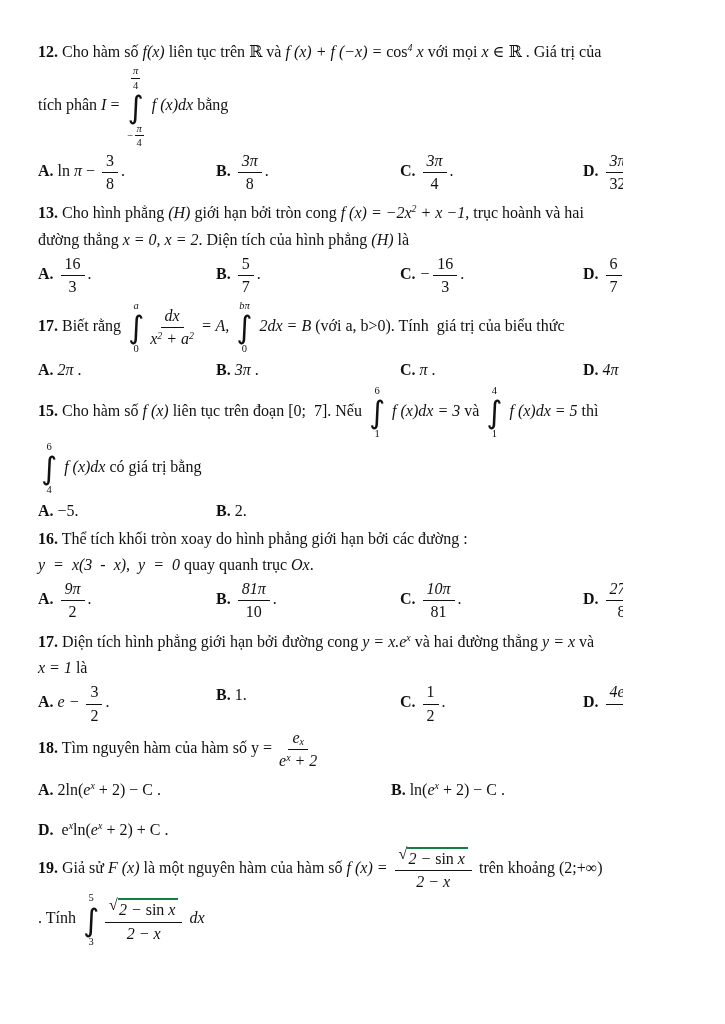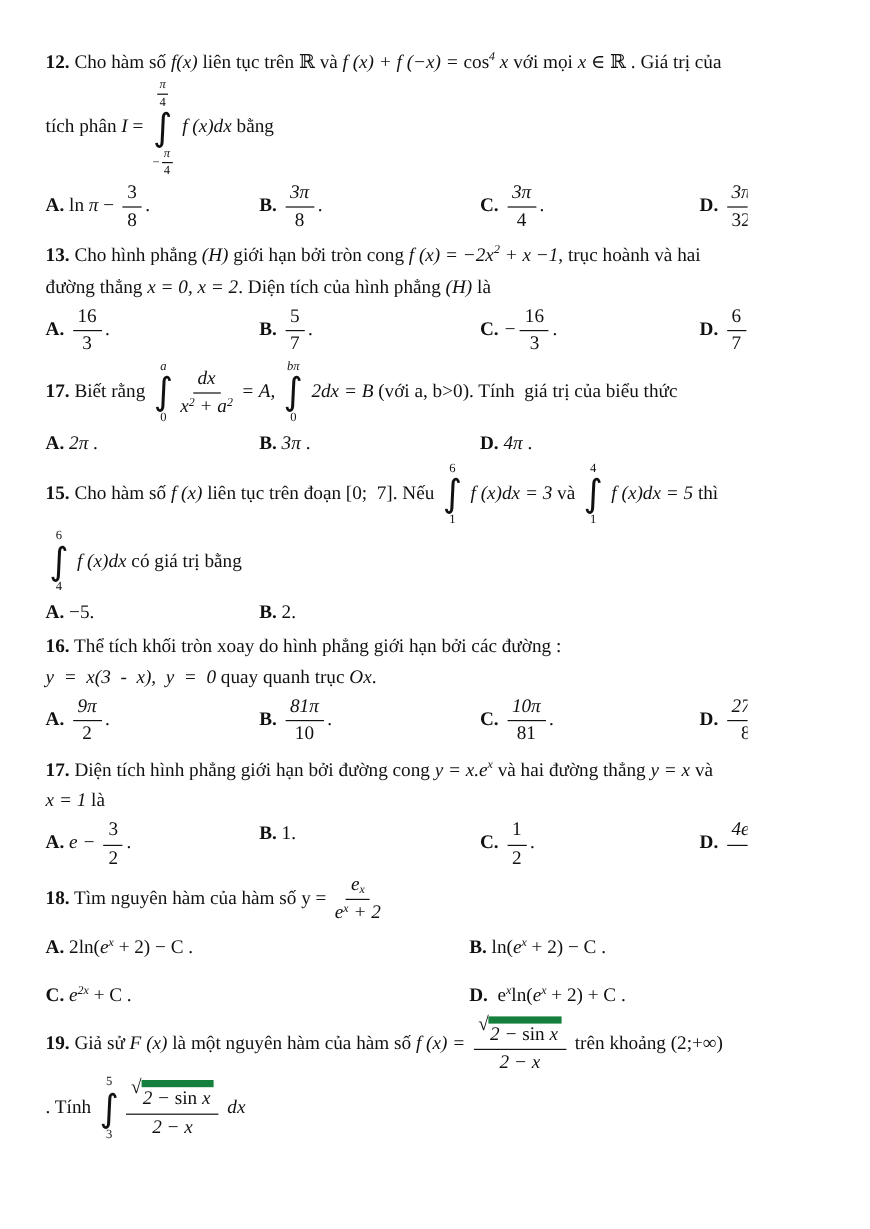--- a/index.html
+++ b/index.html
@@ -19,21 +19,21 @@
   .fn{border-bottom:1px solid #111;padding:1px 4px 2px;display:inline-flex;justify-content:center;align-items:flex-end;}
   .fd{padding-top:2px;display:inline-flex;justify-content:center;}
   .bigint{display:inline-flex;flex-direction:column;align-items:center;vertical-align:middle;margin:0 3px;line-height:1;}
   .isym{font-family:"DejaVu Sans","DejaVu Serif",sans-serif;font-size:31px;line-height:1;font-style:normal;}
   .ilim{font-size:10.5px;line-height:1.15;display:inline-flex;align-items:center;}
   .ilim .frac{margin:0 1px;line-height:1.1;}
   .ilim .fn{padding:0 2px 1px;}
   .ilim .fd{padding-top:1px;}
   .sqrt{display:inline-flex;align-items:flex-end;}
   .rsg{line-height:1;align-self:flex-start;font-style:normal;transform:translateY(-1px);}
-  .rbody{border-top:6px solid #15803d;padding:1px 3px 0 1px;display:inline-block;}
+  .rbody{border-top:2px solid #15803d;padding:1px 3px 0 1px;display:inline-block;}
   .opts{display:grid;grid-template-columns:167px 173px 172px 1fr;margin:2px 0 3px;gap:11px;}
   .opts2{grid-template-columns:342px 1fr;}
   .opt{white-space:nowrap;}
 </style>
 </head>
 <body>
 
 <div class="page">
   <div id="content">
       <div class="q">
@@ -166,20 +166,21 @@
               <span class="rm">bπ</span>
             </span>
             <span class="isym">∫</span>
             <span class="ilim">
               <span class="rt">0</span>
             </span>
           </span><span class="rm"> 2dx = B</span><span class="rt"> (với a, b&gt;0). Tính  giá trị của biểu thức</span></div>
         <div class="opts">
           <div class="opt"><span class="rb">A. </span><span class="rm">2π</span><span class="rt"> .</span></div>
           <div class="opt"><span class="rb">B. </span><span class="rm">3π</span><span class="rt"> .</span></div>
+          <div class="opt"><span class="rb">C. </span><span class="rm">π</span><span class="rt"> .</span></div>
           <div class="opt"><span class="rb">D. </span><span class="rm">4π</span><span class="rt"> .</span></div>
         </div>
       </div>
       <div class="q">
         <div class="line"><span class="rb">15.</span><span class="rt"> Cho hàm số </span><span class="rm">f (x)</span><span class="rt"> liên tục trên đoạn [0;  7]. Nếu </span><span class="bigint">
             <span class="ilim">
               <span class="rt">6</span>
             </span>
             <span class="isym">∫</span>
             <span class="ilim">
@@ -285,21 +286,20 @@
             </span>
             <span class="fd">
               <span class="rm">e</span>
               <span class="rsup">x</span>
               <span class="rm"> + 2</span>
             </span>
           </span></div>
         <div class="opts opts2">
           <div class="opt"><span class="rb">A. </span><span class="rt">2ln(</span><span class="rm">e</span><span class="rsup">x</span><span class="rt"> + 2) − C .</span></div>
           <div class="opt"><span class="rb">B. </span><span class="rt">ln(</span><span class="rm">e</span><span class="rsup">x</span><span class="rt"> + 2) − C .</span></div>
-          <div class="opt"><span class="rb">C. </span><span class="rm">e</span><span class="rsup">2x</span><span class="rt"> + C .</span></div>
           <div class="opt"><span class="rb">D. </span><span class="rt"> e</span><span class="rsup">x</span><span class="rt">ln(</span><span class="rm">e</span><span class="rsup">x</span><span class="rt"> + 2) + C .</span></div>
         </div>
       </div>
       <div class="q">
         <div class="line"><span class="rb">19.</span><span class="rt"> Giả sử </span><span class="rm">F (x)</span><span class="rt"> là một nguyên hàm của hàm số </span><span class="rm">f (x) = </span><span class="frac">
             <span class="fn">
               <span class="sqrt">
                 <span class="rsg">√</span>
                 <span class="rbody"><span class="rm">2 − </span><span class="rt">sin</span><span class="rm"> x</span></span>
               </span>

